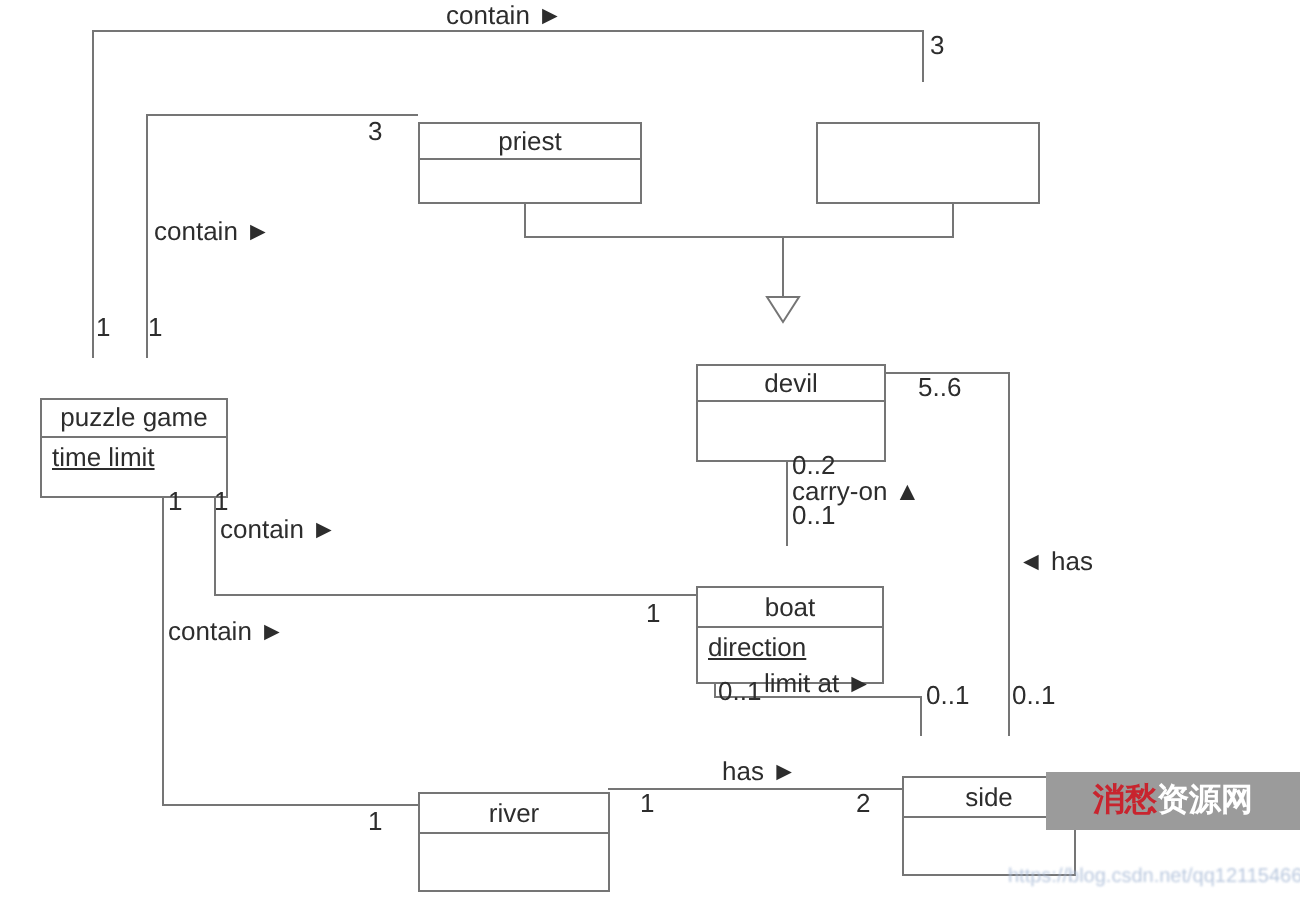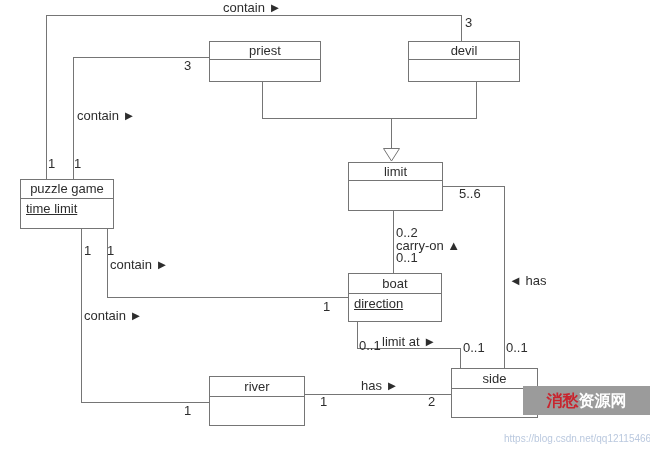--- a/index.html
+++ b/index.html
@@ -22,20 +22,21 @@
   }
   #edges{position:absolute;left:0;top:0;width:650px;height:449px;}
   #edges path{stroke:var(--line);stroke-width:1;fill:none;}
   #edges polygon{stroke:var(--line);stroke-width:1;fill:var(--bg);}
   .uml-class{
     position:absolute;
     box-sizing:border-box;
     border:1px solid var(--line);
     background:var(--bg);
     font-size:13px;
+    margin-top:20px;
   }
   .uml-title{
     box-sizing:border-box;
     border-bottom:1px solid var(--line);
     text-align:center;
     overflow:hidden;
     white-space:nowrap;
   }
   .uml-attrs{
     padding:2px 5px 0 5px;
@@ -94,26 +95,25 @@
     <div class="uml-title" style="height:19px;line-height:18px">puzzle game</div>
     <div class="uml-attrs">time limit</div>
   </div>
 
   <div class="uml-class" style="left:209px;top:41px;width:112px;height:41px">
     <div class="uml-title" style="height:18px;line-height:17px">priest</div>
     <div class="uml-attrs"></div>
   </div>
 
   <div class="uml-class" style="left:408px;top:41px;width:112px;height:41px">
-    <div class="uml-title" style="height:18px;line-height:17px">devil</div>
     <div class="uml-attrs"></div>
   </div>
 
   <div class="uml-class" style="left:348px;top:162px;width:95px;height:49px">
-    <div class="uml-title" style="height:18px;line-height:17px">limit</div>
+    <div class="uml-title" style="height:18px;line-height:17px">devil</div>
     <div class="uml-attrs"></div>
   </div>
 
   <div class="uml-class" style="left:348px;top:273px;width:94px;height:49px">
     <div class="uml-title" style="height:20px;line-height:19px">boat</div>
     <div class="uml-attrs">direction</div>
   </div>
 
   <div class="uml-class" style="left:209px;top:376px;width:96px;height:50px">
     <div class="uml-title" style="height:20px;line-height:19px">river</div>

